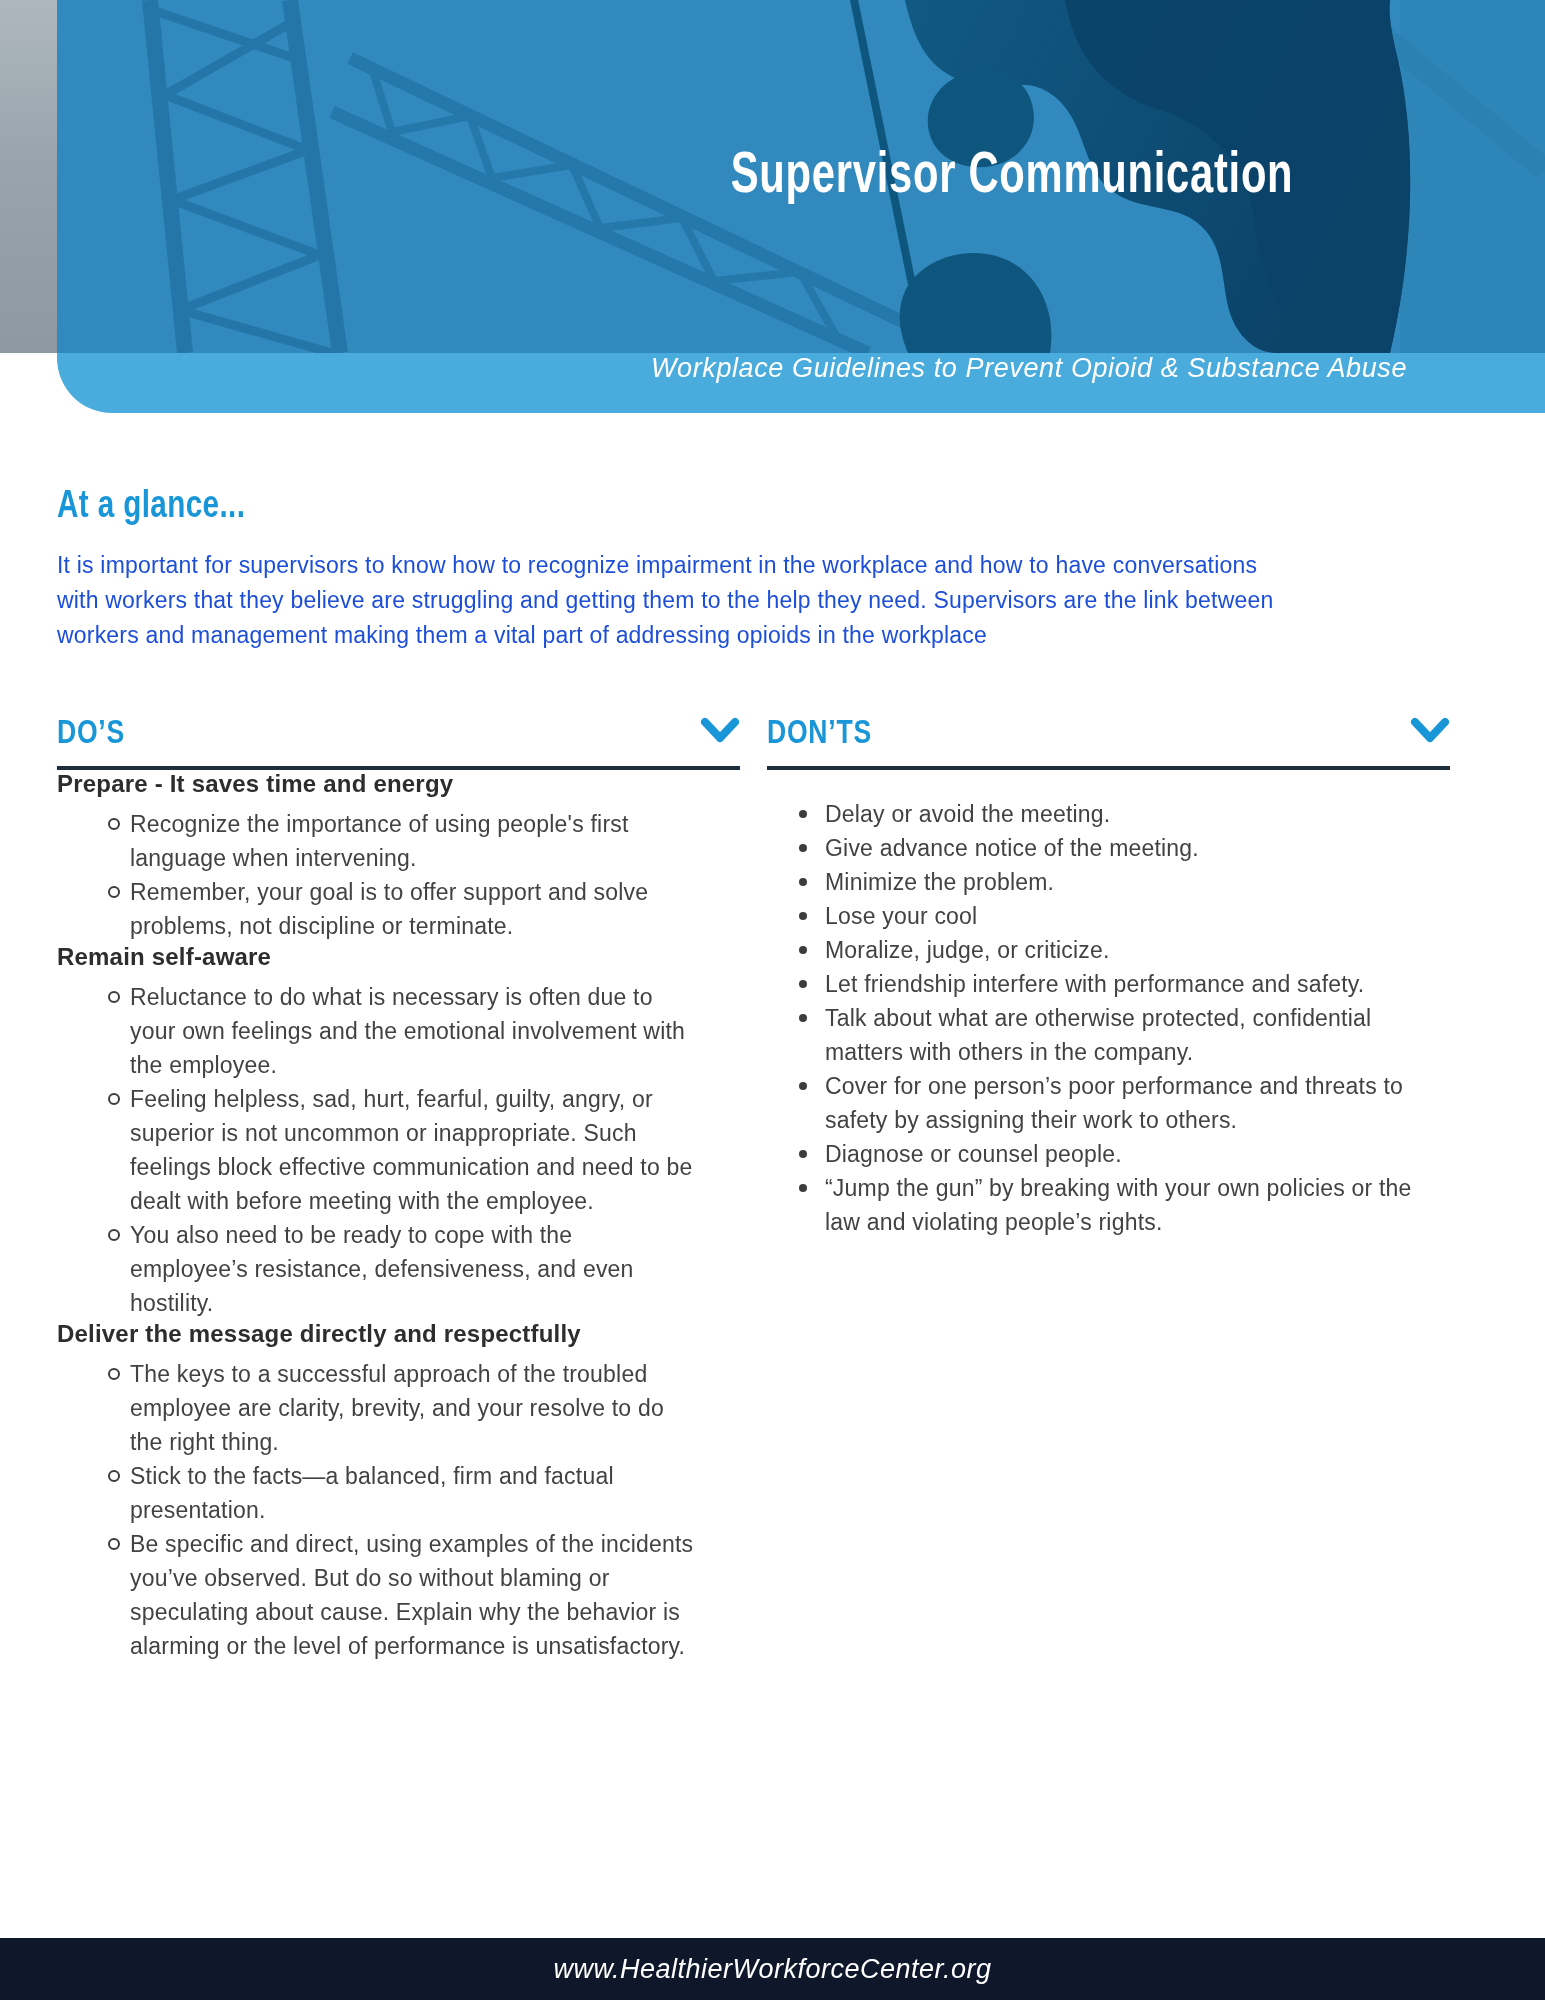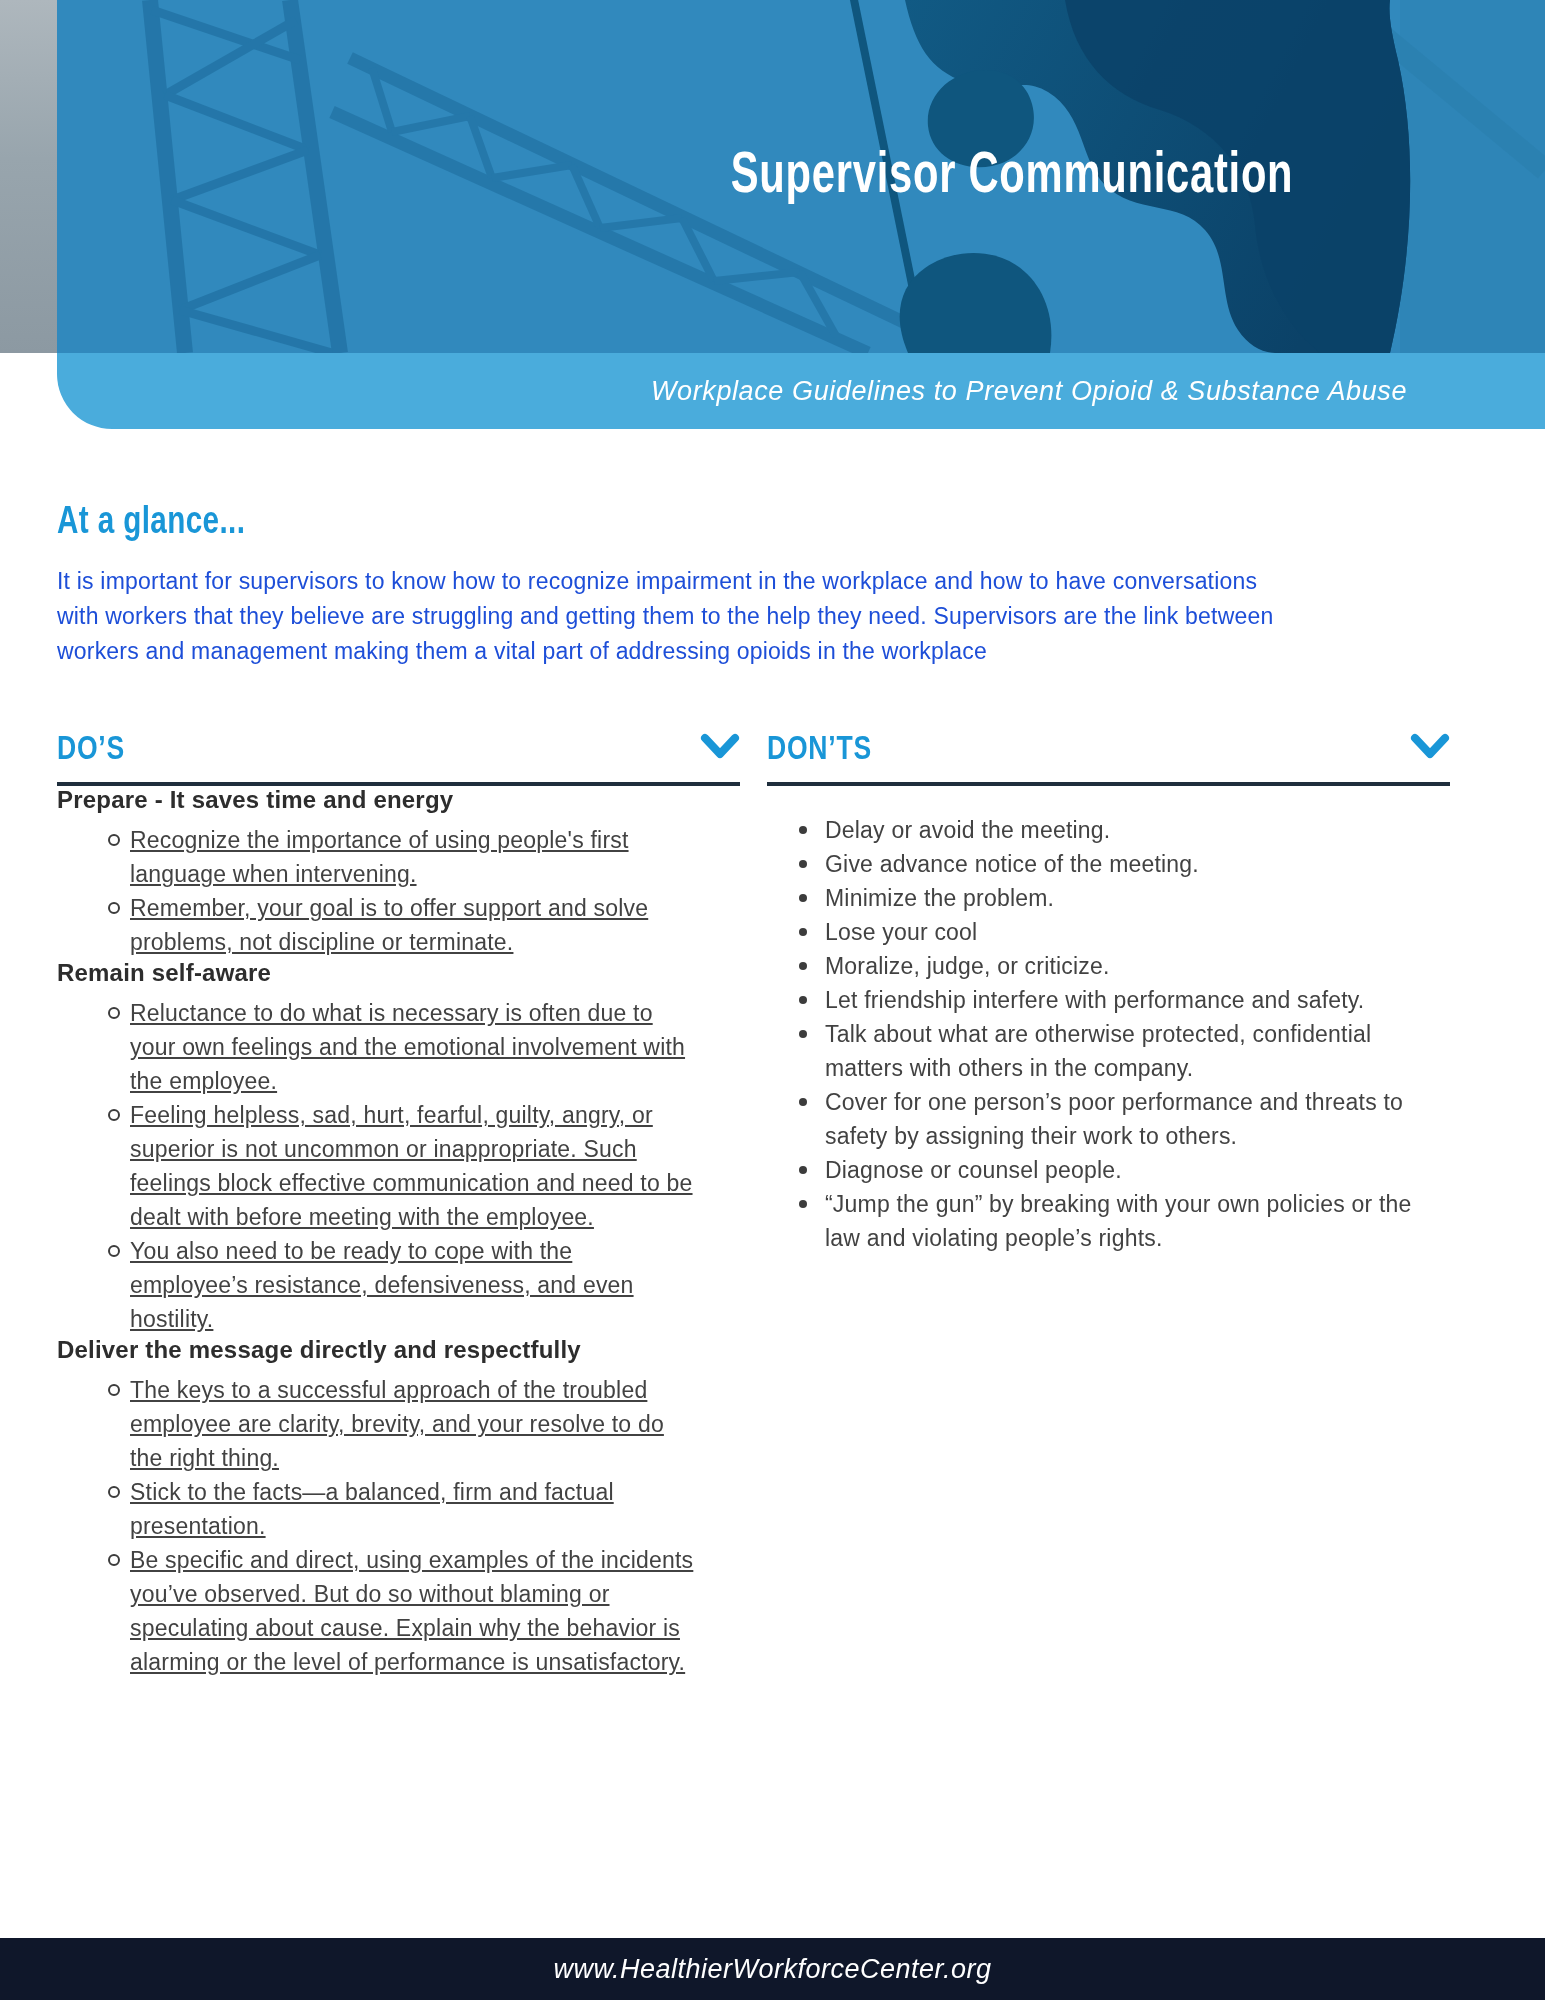--- a/index.html
+++ b/index.html
@@ -10,22 +10,22 @@
   
   .hero { position:relative; width:100%; height:353px; background:#6d28d9; overflow:hidden; }
   .hero-gray-strip { position:absolute; left:0; top:0; width:57px; height:353px;
     background:linear-gradient(180deg,#aeb7bd 0%,#98a5ad 45%,#8c99a2 100%); }
   .hero-art { position:absolute; left:0; top:0; width:1545px; height:353px; display:block; }
   .hero-title { position:absolute; top:138px; right:252px; color:#ffffff;
     font-size:58px; font-weight:700; letter-spacing:1px; white-space:nowrap;
     transform:scaleX(0.72); transform-origin:right center; }
 
   
-  .subbanner { margin-left:57px; height:76px; background:#4aacdc;
-    border-radius:0 0 0 55px; display:flex; align-items:center; justify-content:flex-end;
+  .subbanner { margin-left:57px; height:60px; background:#4aacdc;
+    border-radius:0 0 0 55px; display:flex; align-items:flex-start; justify-content:flex-end;
     padding-right:138px; }
   .subbanner-text { color:#ffffff; font-style:italic; font-size:27px; letter-spacing:0.6px; }
 
   
   .glance { margin:0 60px 0 57px; padding-top:70px; }
   .glance-heading { color:#1996d7; font-size:38px; font-weight:700; letter-spacing:0.5px;
     transform:scaleX(0.78); transform-origin:left center; white-space:nowrap; }
   .glance-text { margin-top:22px; color:#1d4ed8; font-size:23px; line-height:35px;
     letter-spacing:0.2px; white-space:pre-line; max-width:1445px; }
 
@@ -37,21 +37,21 @@
     transform:scaleX(0.78); transform-origin:left center; white-space:nowrap; }
   .chevron { width:40px; height:28px; flex:0 0 auto; cursor:pointer; }
   .rule { border:none; border-top:4px solid #1f2e3d; margin-top:13px; }
 
   
   .do-section h4 { margin-bottom:9px; color:#2d2d2d;
     font-size:24px; font-weight:700; letter-spacing:0.2px; }
   .do-section + * h4 {}
   ul.do-list { list-style:none; padding-left:73px; }
   ul.do-list li { position:relative; color:#424242; font-size:23px; line-height:34px;
-    letter-spacing:0.2px; max-width:565px;text-decoration:underline; }
+    letter-spacing:0.2px; max-width:565px; }
   ul.do-list li::before { content:""; position:absolute; left:-22px; top:11px;
     width:8px; height:8px; border:2.5px solid #3c3c3c; border-radius:50%; }
 
   
   ul.dont-list { list-style:none; padding-left:58px; margin-top:27px; }
   ul.dont-list li { position:relative; color:#424242; font-size:23px; line-height:34px;
     letter-spacing:0.2px; max-width:600px; }
   ul.dont-list li::before { content:""; position:absolute; left:-26px; top:13px;
     width:8px; height:8px; background:#3c3c3c; border-radius:50%; }
 

